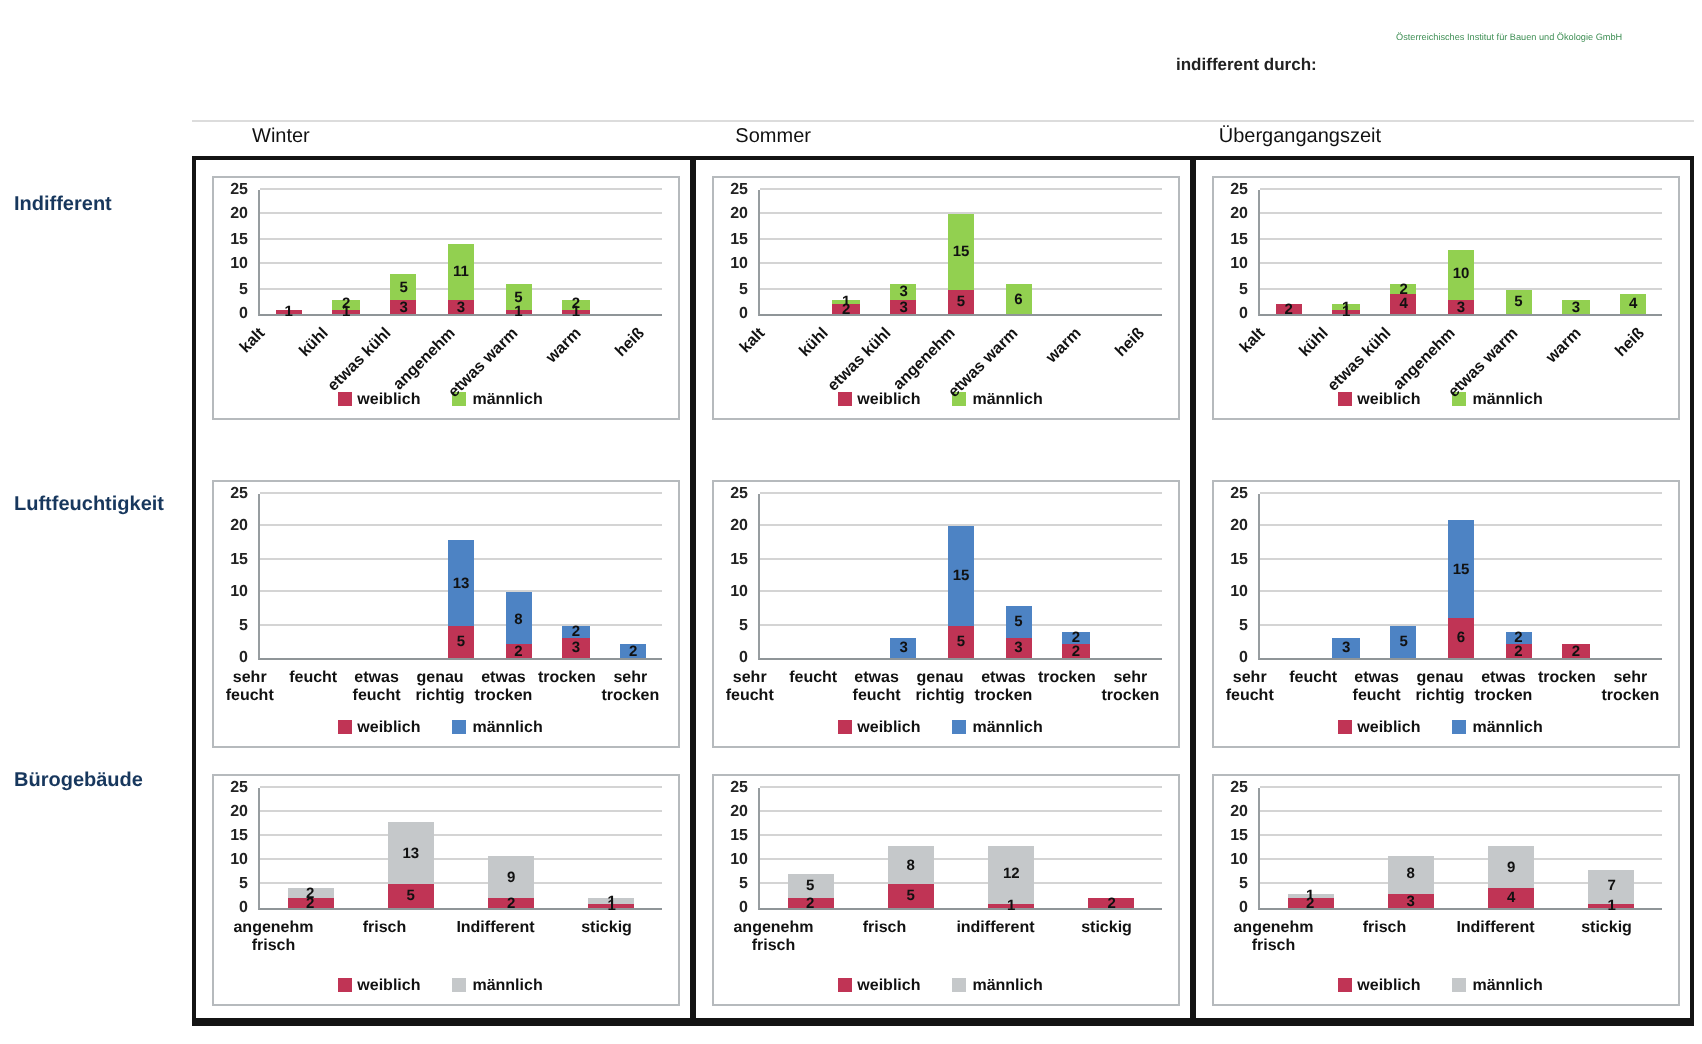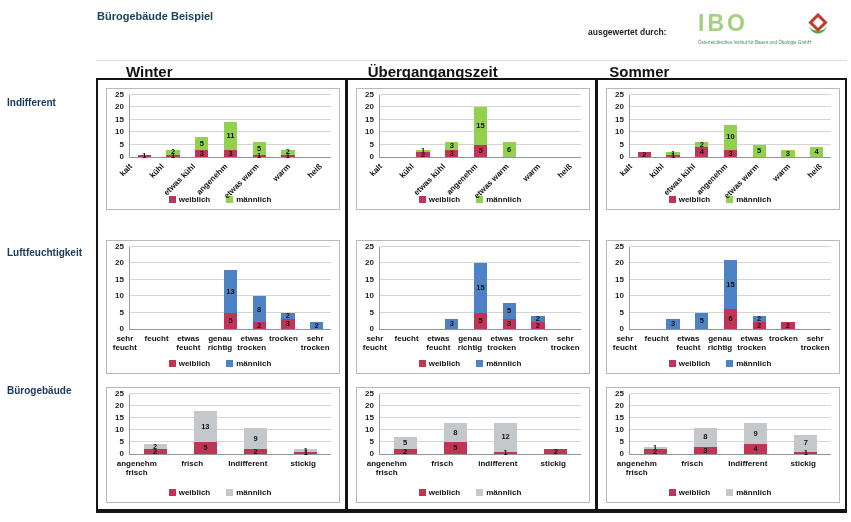--- a/index.html
+++ b/index.html
@@ -12,21 +12,21 @@
   .head-left .t2,.head-left .t3{font-size:10.5px;font-weight:700;line-height:1.4;}
   .eval-label{position:absolute;left:588px;top:27px;font-size:8.5px;font-weight:700;color:#222;}
   .logo{position:absolute;left:698px;top:13px;width:150px;}
   .logo-top{display:flex;align-items:flex-start;justify-content:space-between;width:132px;}
   .ibo{font-size:23px;font-weight:800;color:#a6cf7f;letter-spacing:3px;line-height:0.9;}
   .ibo-sub{font-size:4.6px;color:#3f8f55;margin-top:3px;white-space:nowrap;}
 
   
   .colheads{position:absolute;left:96px;top:60px;width:751px;display:flex;
             border-top:1px solid #dcdcdc;padding-top:2px;}
-  .ch{flex:1;font-size:15px;font-weight:700;color:#111;padding-left:4px;}
+  .ch{flex:1;font-size:10px;font-weight:400;color:#111;padding-left:4px;}
   .ch.first{padding-left:30px;}
 
   
   .rowlabel{position:absolute;left:7px;font-size:10px;font-weight:700;color:#17375d;}
   .rl-0{top:97px;} .rl-1{top:247px;} .rl-2{top:385px;}
 
   
   .gridbox{position:absolute;left:96px;top:78px;width:751px;height:435px;
            border:2px solid #141414;border-bottom-width:4px;display:flex;background:#fff;box-sizing:border-box;}
   .gcol{flex:1;border-right:3px solid #141414;padding:8px 5px 4px 8px;
@@ -66,40 +66,32 @@
           padding-bottom:2px;}
   .lgitem{display:inline-flex;align-items:center;gap:3px;font-size:8px;font-weight:700;color:#111;}
   .lgmark{width:7px;height:7px;display:inline-block;}
 </style>
 </head>
 <body>
 
 <div class="page">
 
   <div class="head-left">
-    <div class="t1">Bürogebäude Beispiel</div>
   </div>
 
-  <div class="eval-label">ausgewertet durch:</div>
+  <div class="eval-label">indifferent durch:</div>
 
   <div class="logo">
-    <div class="logo-top">
-      <span class="ibo">IBO</span>
-      <svg width="24" height="24" viewBox="0 0 24 24">
-        <path d="M12 2 L19.5 9.5 L12 17 L4.5 9.5 Z" fill="#ffffff" stroke="#c0392b" stroke-width="3"></path>
-        <path d="M3 13 C7 19.5 17 19.5 21 13 C17.5 23 6.5 23 3 13 Z" fill="#55a546"></path>
-      </svg>
-    </div>
     <div class="ibo-sub">Österreichisches Institut für Bauen und Ökologie GmbH</div>
   </div>
 
   <div class="colheads">
     <div class="ch first">Winter</div>
+    <div class="ch">Sommer</div>
     <div class="ch">Übergangangszeit</div>
-    <div class="ch">Sommer</div>
   </div>
 
   <div class="rowlabel rl-0">Indifferent</div>
   <div class="rowlabel rl-1">Luftfeuchtigkeit</div>
   <div class="rowlabel rl-2">Bürogebäude</div>
 
   <div class="gridbox">
 
     <div class="gcol">
       <div class="frame r1">

